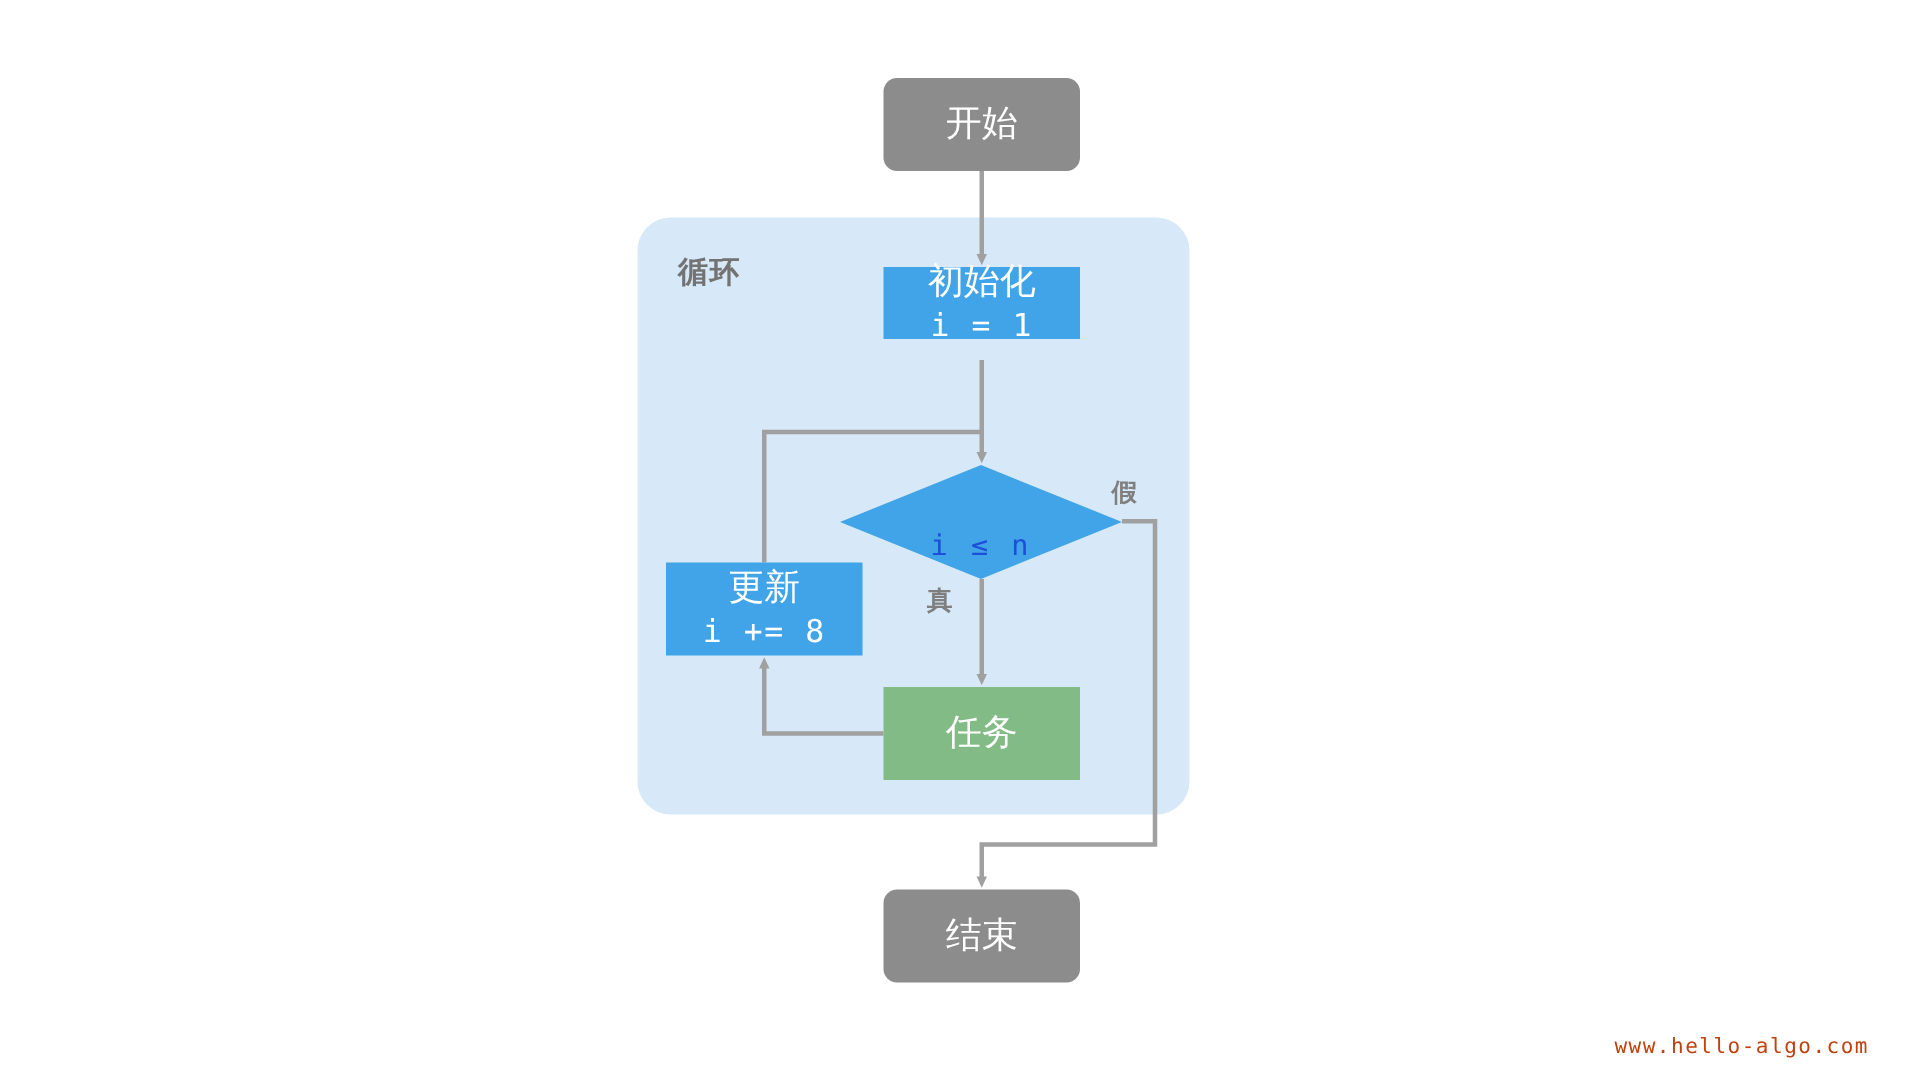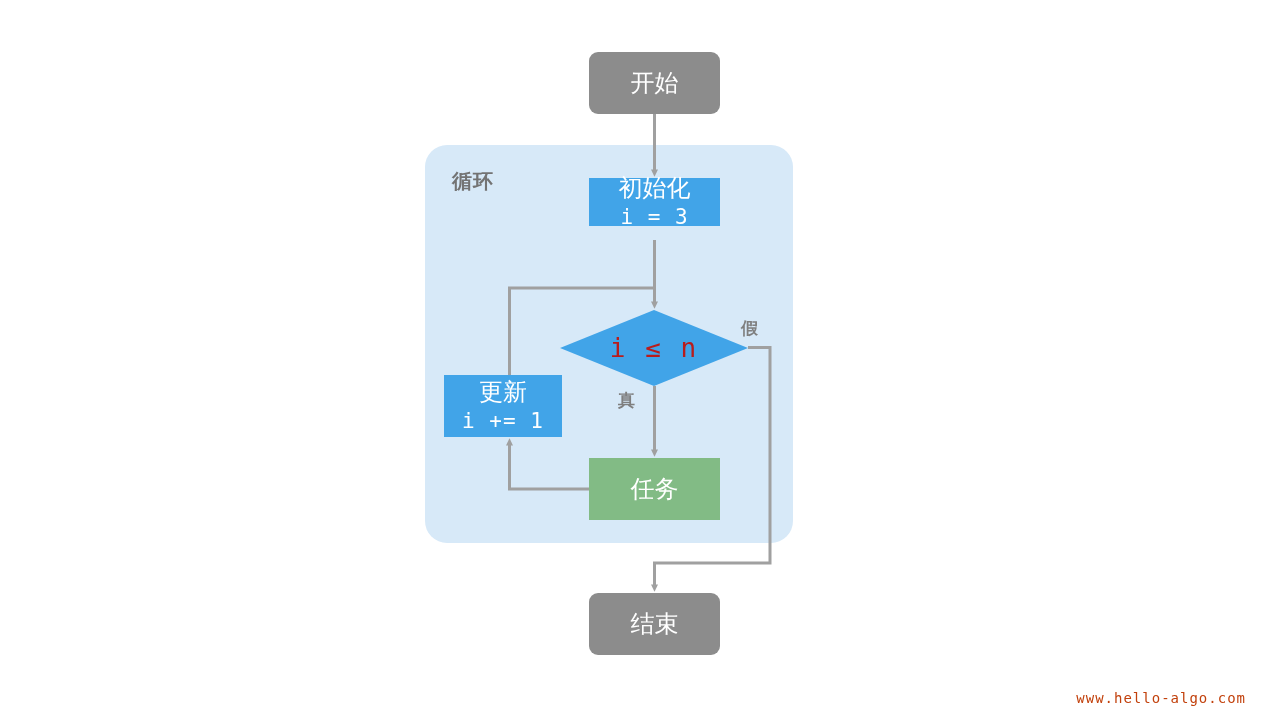--- a/index.html
+++ b/index.html
@@ -74,21 +74,21 @@
   }
   .process {
     background: #41a4e8;
   }
   .task-node {
     background: #82bb85;
   }
 
   #node-start  { left: 589px; top: 52px;  width: 131px; height: 62px; }
   #node-init   { left: 589px; top: 178px; width: 131px; height: 48px; }
-  #node-update { left: 444px; top: 375px; width: 118px; height: 62px; }
+  #node-update { left: 444px; top: 375px; width: 131px; height: 62px; }
   #node-task   { left: 589px; top: 458px; width: 131px; height: 62px; }
   #node-end    { left: 589px; top: 593px; width: 131px; height: 62px; }
 
   
   #node-decision {
     position: absolute;
     left: 560px;
     top: 310px;
     width: 188px;
     height: 76px;
@@ -96,29 +96,29 @@
   #node-decision .diamond-shape {
     position: absolute;
     left: 0; top: 0;
     width: 100%;
     height: 100%;
     background: #41a4e8;
     clip-path: polygon(50% 0%, 100% 50%, 50% 100%, 0% 50%);
   }
   #node-decision .diamond-text {
     position: absolute;
-    left: 0; top: 0;
+    left: 0; top: 16px;
     width: 100%;
     height: 100%;
     display: flex;
     align-items: center;
     justify-content: center;
-    color: #b91c1c;
+    color: #1d4ed8;
     font-family: "DejaVu Sans Mono", monospace;
-    font-size: 26px;
+    font-size: 19px;
     letter-spacing: 2px;
   }
 
   
   .edge-label {
     position: absolute;
     font-size: 17px;
     font-weight: bold;
     color: #7f7f7f;
     white-space: nowrap;
@@ -167,31 +167,31 @@
       <path d="M748,347.5 L770,347.5 L770,563 L654.5,563 L654.5,588" marker-end="url(#arrowhead)"></path>
     </g>
   </svg>
 
   <div id="node-start" class="node terminal">
     <span class="zh">开始</span>
   </div>
 
   <div id="node-init" class="node process">
     <span class="zh">初始化</span>
-    <span class="mono">i = 3</span>
+    <span class="mono">i = 1</span>
   </div>
 
   <div id="node-decision">
     <div class="diamond-shape"></div>
     <div class="diamond-text">i ≤ n</div>
   </div>
 
   <div id="node-update" class="node process">
     <span class="zh">更新</span>
-    <span class="mono">i += 1</span>
+    <span class="mono">i += 8</span>
   </div>
 
   <div id="node-task" class="node task-node">
     <span class="zh">任务</span>
   </div>
 
   <div id="node-end" class="node terminal">
     <span class="zh">结束</span>
   </div>
 

